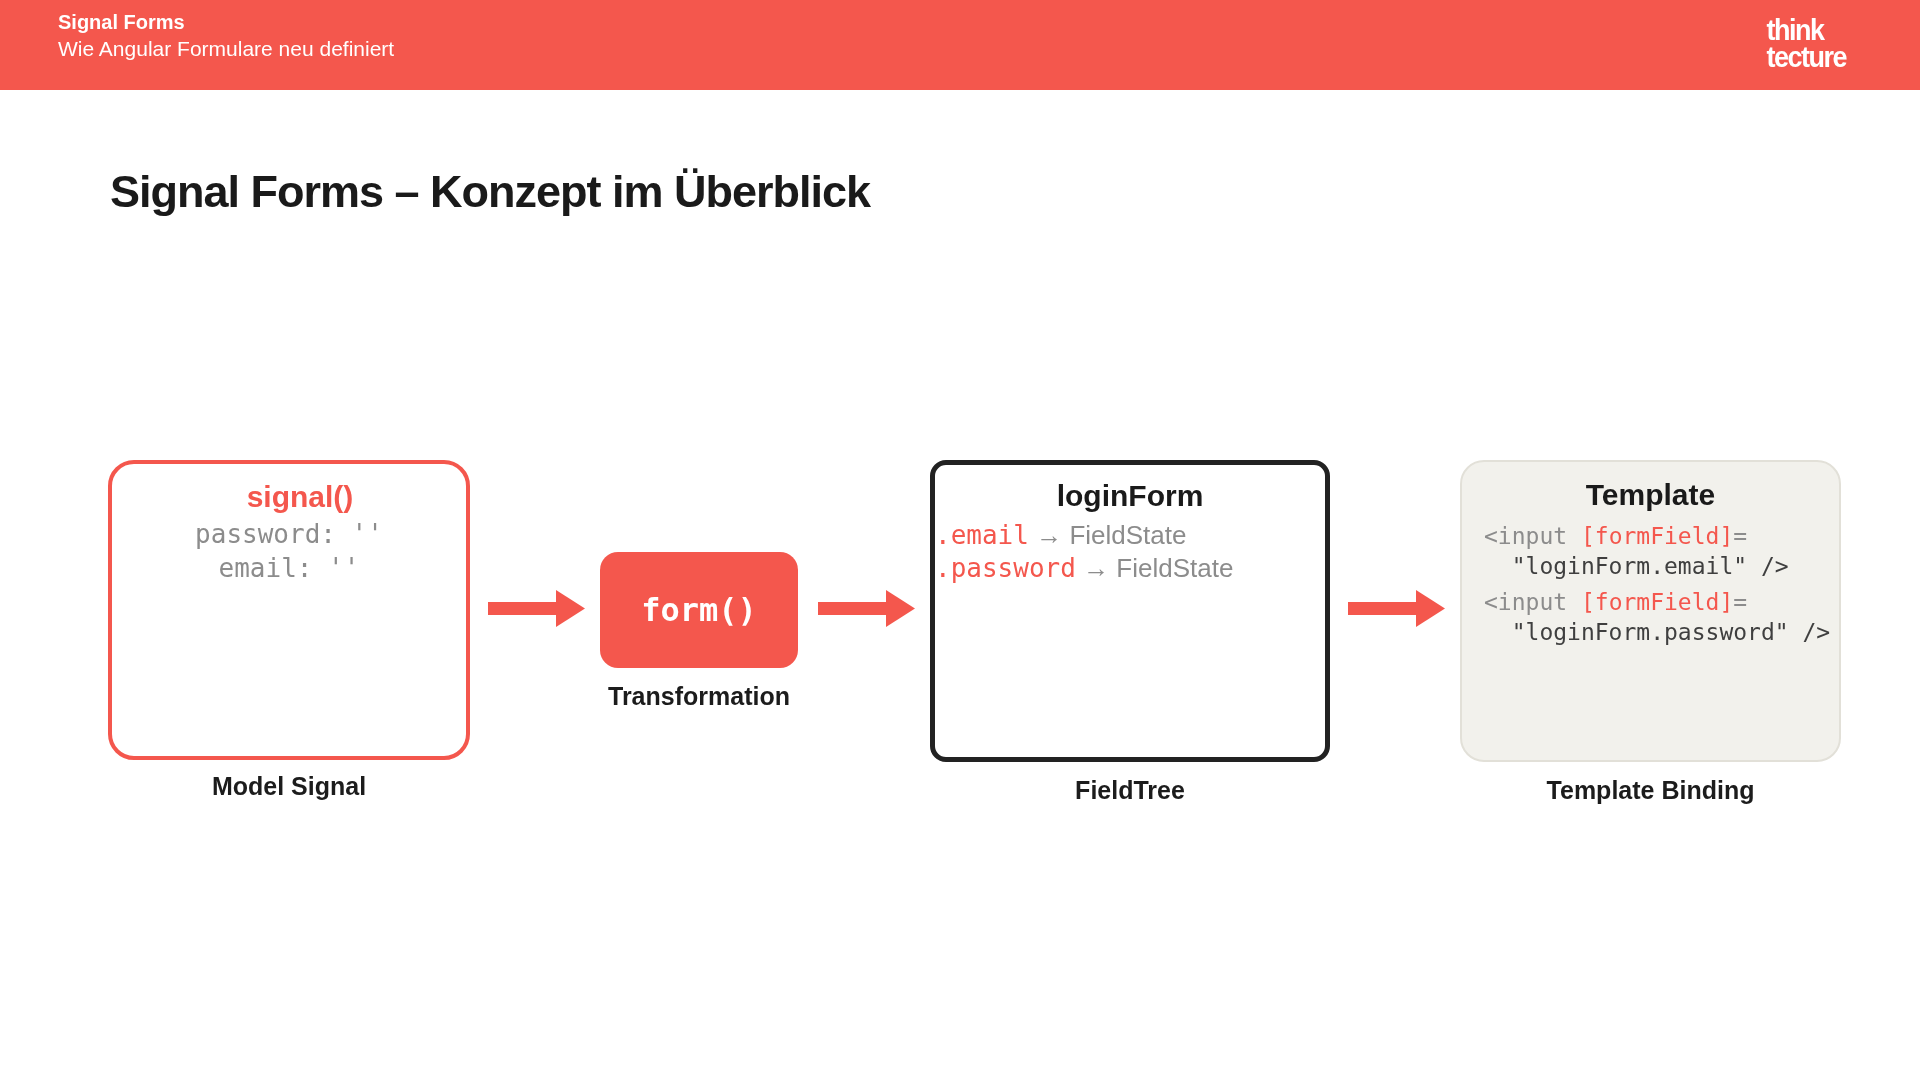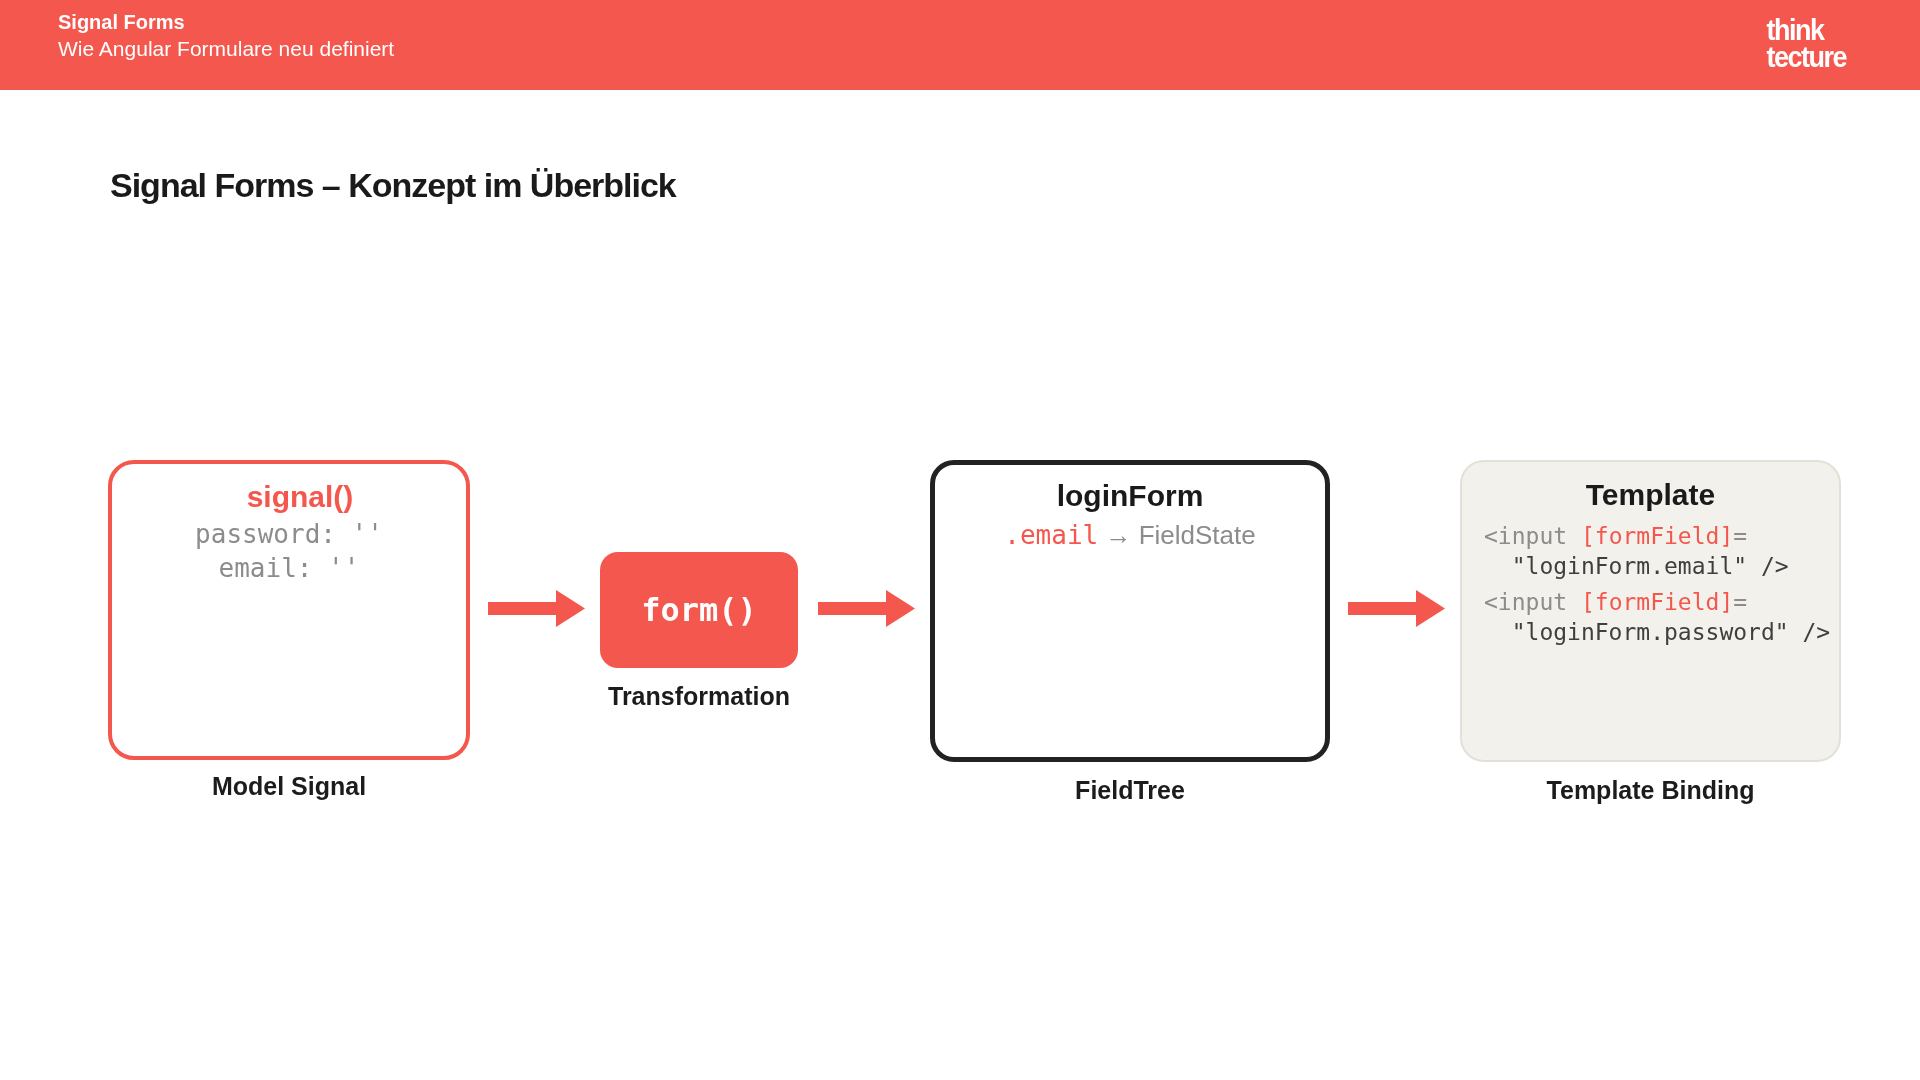--- a/index.html
+++ b/index.html
@@ -53,21 +53,21 @@
     line-height: 25px;
     letter-spacing: -1.5px;
     transform: scaleY(1.08);
     transform-origin: top left;
   }
 
   
   .slide-title {
     position: absolute;
     left: 110px; top: 166px;
-    font-size: 34px;
+    font-size: 45px;
     font-weight: 700;
     letter-spacing: -1px;
     color: #1A1A1A;
   }
 
   
   .box { position: absolute; background: #ffffff; }
   .box-title {
     text-align: center;
     font-size: 30px;
@@ -119,26 +119,26 @@
     font-size: 32px;
     font-weight: 700;
     text-align: right;
   }
 
   
   .fieldtree-box {
     left: 930px; top: 460px;
     width: 400px; height: 302px;
     border: 5px solid var(--dark-border);
-    border-radius: 24px;
+    border-radius: 16px;
     padding-top: 14px;
   }
   .fieldtree-box .box-title { margin-bottom: 6px; }
   .ft-row {
-    text-align: center;
+    text-align: left;
     font-size: 26px;
     line-height: 33px;
   }
   .ft-field { color: var(--accent); }
   .ft-arrow, .ft-state { color: var(--code-gray); }
 
   
   .template-box {
     left: 1460px; top: 460px;
     width: 381px; height: 302px;
@@ -205,20 +205,21 @@
   <div class="flow-arrow" style="left:818px; top:588px;">
     <svg width="98" height="40" viewBox="0 0 98 40">
         <rect x="0" y="14" width="70" height="13" fill="#F4574D"></rect>
         <polygon points="68,2 68,39 97,20.5" fill="#F4574D"></polygon>
       </svg>
   </div>
 
   <div class="box fieldtree-box">
     <div class="box-title">loginForm</div>
     <div class="ft-row"><span class="ft-field mono">.email</span> <span class="ft-arrow">→</span> <span class="ft-state">FieldState</span></div>
+    <div class="ft-row"><span class="ft-field mono">.password</span> <span class="ft-arrow">→</span> <span class="ft-state">FieldState</span></div>
   </div>
   <div class="box-label label-fieldtree">FieldTree</div>
 
   <div class="flow-arrow" style="left:1348px; top:588px;">
     <svg width="98" height="40" viewBox="0 0 98 40">
         <rect x="0" y="14" width="70" height="13" fill="#F4574D"></rect>
         <polygon points="68,2 68,39 97,20.5" fill="#F4574D"></polygon>
       </svg>
   </div>
 

